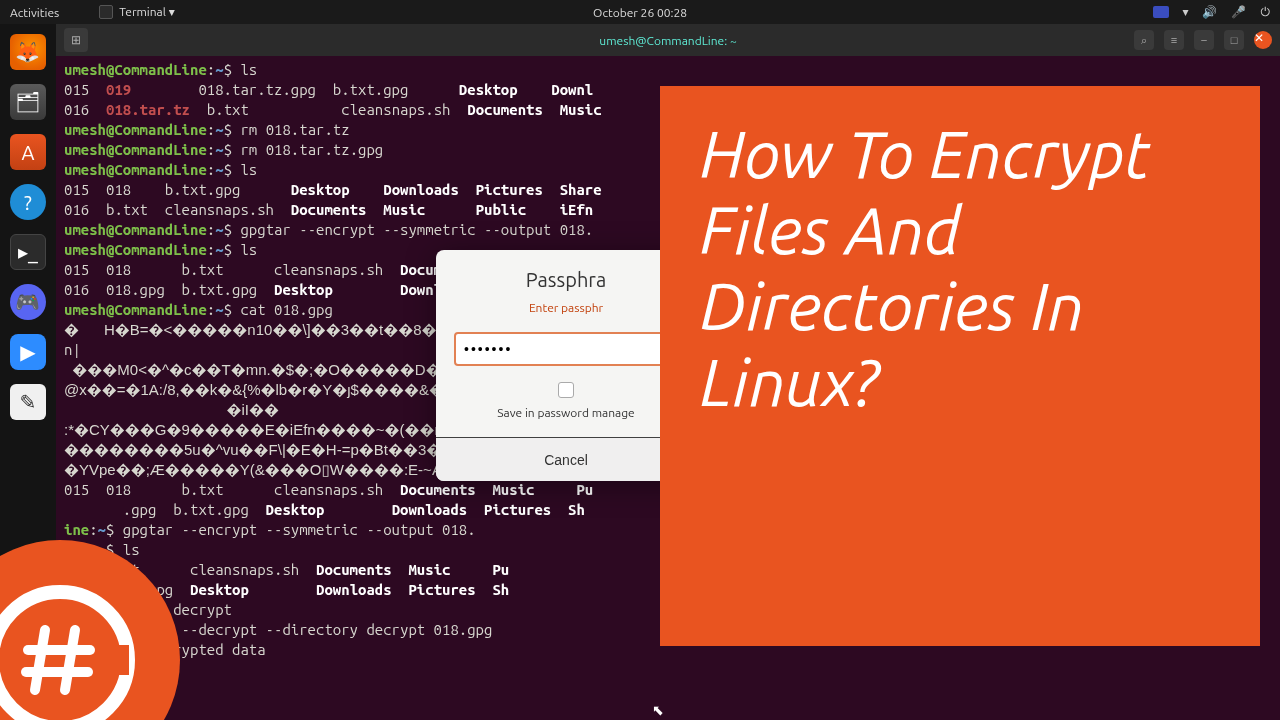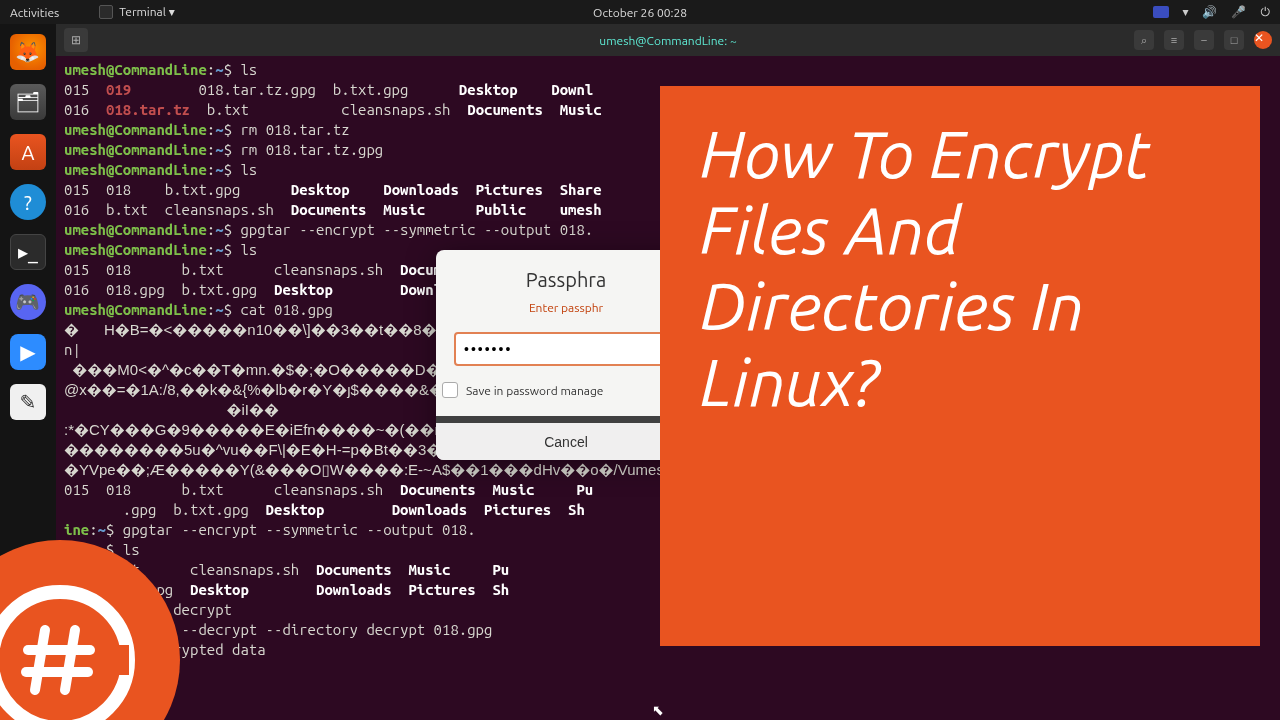--- a/index.html
+++ b/index.html
@@ -49,23 +49,23 @@
   .star { color: #c14e4e; font-weight: bold; }
   .bold { color: #ffffff; font-weight: bold; }
   .diamond { font-family: sans-serif; }
 
   
   .dialog { position: absolute; top: 250px; left: 436px; width: 260px; background: #f5f5f3; border-radius: 8px 0 0 8px; box-shadow: 0 4px 30px rgba(0,0,0,0.4); font-family: Ubuntu, sans-serif; color: #333; padding: 18px 0 0 0; overflow: hidden; z-index: 20; }
   .dialog h3 { text-align: center; font-size: 20px; font-weight: 400; margin-bottom: 10px; padding: 0 18px; }
   .dialog .sub { text-align: center; font-size: 12px; color: #c2410c; margin-bottom: 18px; padding: 0 18px; }
   .dialog .pw-wrap { padding: 0 18px; margin-bottom: 16px; }
   .dialog input[type="password"] { width: 100%; height: 34px; border: 2px solid #e28153; border-radius: 4px; padding: 0 8px; font-size: 14px; letter-spacing: 2px; outline: none; }
-  .dialog .chk-row { display: flex; align-items: center; gap: 8px; padding: 0 6px; font-size: 12px; color: #333; margin-bottom: 18px; }
+  .dialog .chk-row { display: flex; align-items: center; gap: 8px; padding: 0 6px; font-size: 12px; color: #333; margin-bottom: 18px; flex-direction: column; }
   .dialog .chk { width: 16px; height: 16px; border: 1px solid #aaa; border-radius: 3px; background: #fff; }
-  .dialog .btn-row { border-top: 7px solid #404040; height: 44px; display: flex; }
+  .dialog .btn-row { border-top: 1px solid #404040; height: 44px; display: flex; }
   .dialog .btn-row button { flex: 1; background: #f0efef; border: none; font-size: 14px; color: #333; cursor: pointer; }
 
   
   .overlay-title { position: absolute; top: 86px; right: 20px; width: 600px; height: 560px; background: #e95420; color: #fff; padding: 30px 40px; font-size: 66px; line-height: 1.15; font-weight: 400; z-index: 30; font-style: italic; }
 
   
   .logo { position: absolute; left: -60px; bottom: -60px; width: 240px; height: 240px; border-radius: 50%; background: #e95420; z-index: 40; display: flex; align-items: center; justify-content: center; }
   .logo-ring { width: 150px; height: 150px; border: 14px solid #fff; border-radius: 50%; position: relative; }
   .logo-ring::before, .logo-ring::after { content: ""; position: absolute; background: #e95420; }
   .logo-ring::before { width: 30px; height: 30px; border-radius: 0; right: -8px; top: 50%; transform: translateY(-50%); }
@@ -146,21 +146,21 @@
       <div class="win-close">✕</div>
     </div>
   </div>
   <div class="terminal-body" id="term"><span class="prompt-user">umesh@CommandLine</span><span class="prompt-sep">:</span><span class="prompt-path">~</span><span class="prompt-sep">$</span> ls
 015  <span class="star">019</span>        018.tar.tz.gpg  b.txt.gpg      <span class="dir bold">Desktop</span>    <span class="dir bold">Downl</span>
 016  <span class="star">018.tar.tz</span>  b.txt           cleansnaps.sh  <span class="dir bold">Documents</span>  <span class="dir bold">Music</span>
 <span class="prompt-user">umesh@CommandLine</span><span class="prompt-sep">:</span><span class="prompt-path">~</span><span class="prompt-sep">$</span> rm 018.tar.tz
 <span class="prompt-user">umesh@CommandLine</span><span class="prompt-sep">:</span><span class="prompt-path">~</span><span class="prompt-sep">$</span> rm 018.tar.tz.gpg
 <span class="prompt-user">umesh@CommandLine</span><span class="prompt-sep">:</span><span class="prompt-path">~</span><span class="prompt-sep">$</span> ls
 015  018    b.txt.gpg      <span class="dir bold">Desktop</span>    <span class="dir bold">Downloads</span>  <span class="dir bold">Pictures</span>  <span class="dir bold">Share</span>
-016  b.txt  cleansnaps.sh  <span class="dir bold">Documents</span>  <span class="dir bold">Music</span>      <span class="dir bold">Public</span>    <span class="dir bold">umesh</span>
+016  b.txt  cleansnaps.sh  <span class="dir bold">Documents</span>  <span class="dir bold">Music</span>      <span class="dir bold">Public</span>    <span class="dir bold">iEfn</span>
 <span class="prompt-user">umesh@CommandLine</span><span class="prompt-sep">:</span><span class="prompt-path">~</span><span class="prompt-sep">$</span> gpgtar --encrypt --symmetric --output 018.
 <span class="prompt-user">umesh@CommandLine</span><span class="prompt-sep">:</span><span class="prompt-path">~</span><span class="prompt-sep">$</span> ls
 015  018      b.txt      cleansnaps.sh  <span class="dir bold">Documents</span>  <span class="dir bold">Music</span>     <span class="dir bold">Pu</span>
 016  018.gpg  b.txt.gpg  <span class="dir bold">Desktop</span>        <span class="dir bold">Downloads</span>  <span class="dir bold">Pictures</span>  <span class="dir bold">Sh</span>
 <span class="prompt-user">umesh@CommandLine</span><span class="prompt-sep">:</span><span class="prompt-path">~</span><span class="prompt-sep">$</span> cat 018.gpg
 <span class="diamond">�      H�B=�&lt;�����n10��\]��3��t��8��D0��◊◊��</span>
 n|
 <span class="diamond">  ���M0&lt;�^�c��T�mn.�$�;�O�����D�9jl�fH�b�h�l</span>
 <span class="diamond">@x��=�1A:/8,��k�&amp;{%�lb�r�Y�ȷ$����&amp;�{.�!�)�u�</span>
 <span class="diamond">                                       �iI��</span>

